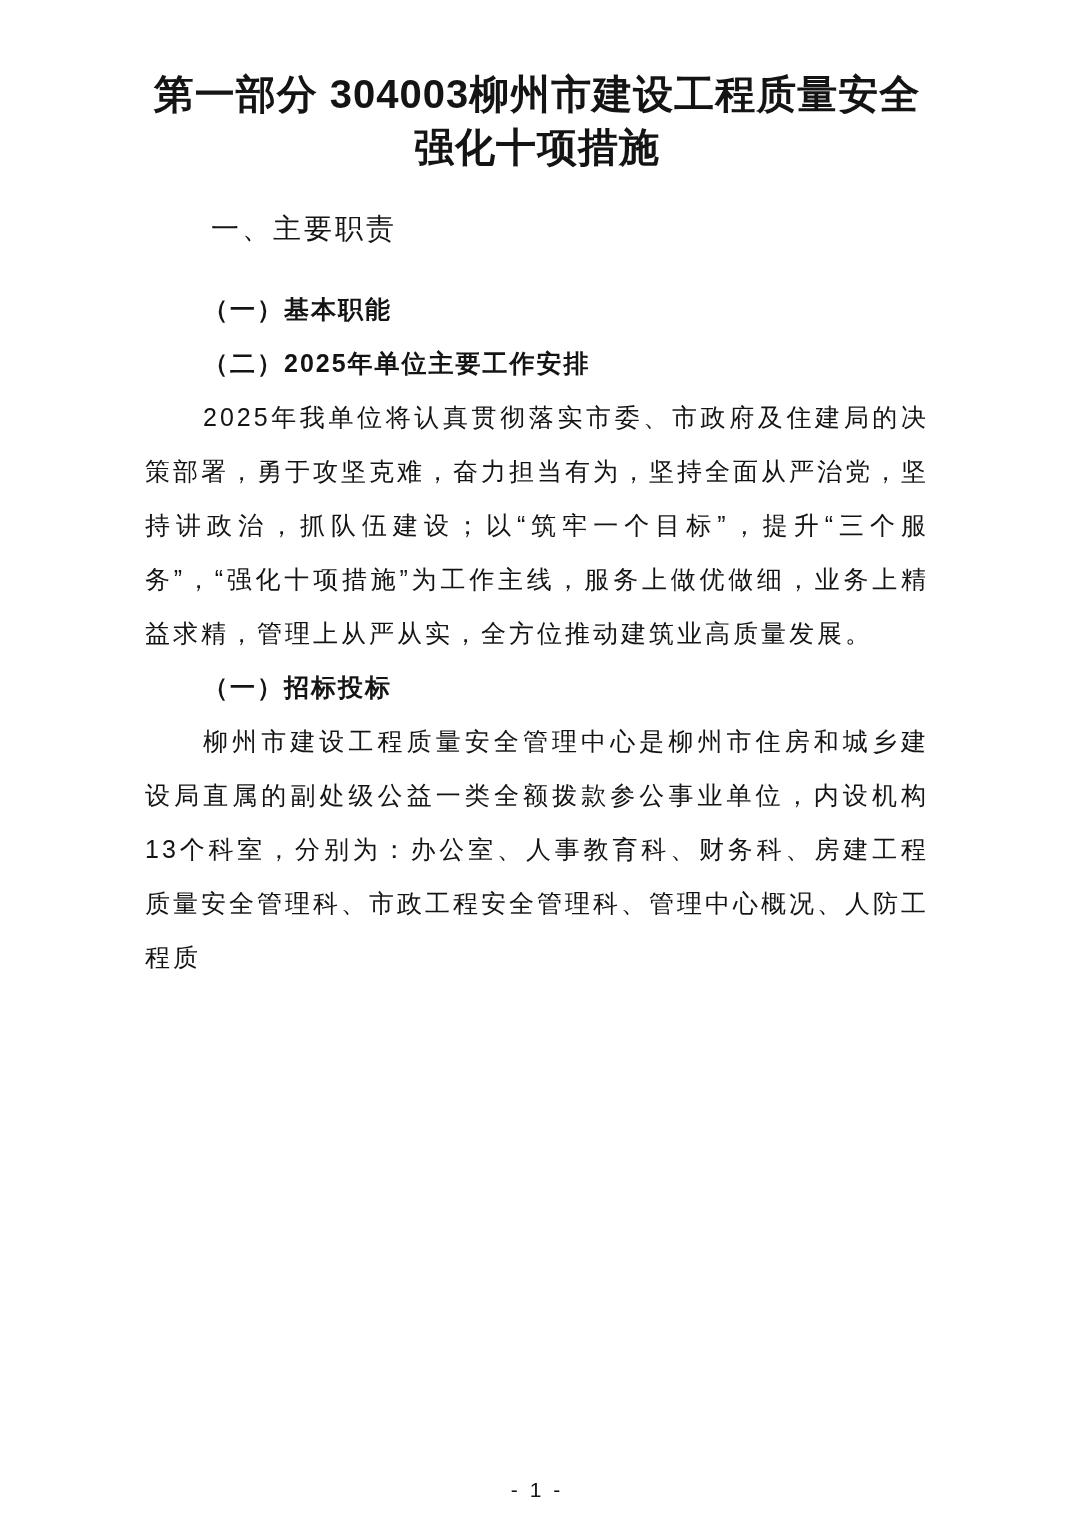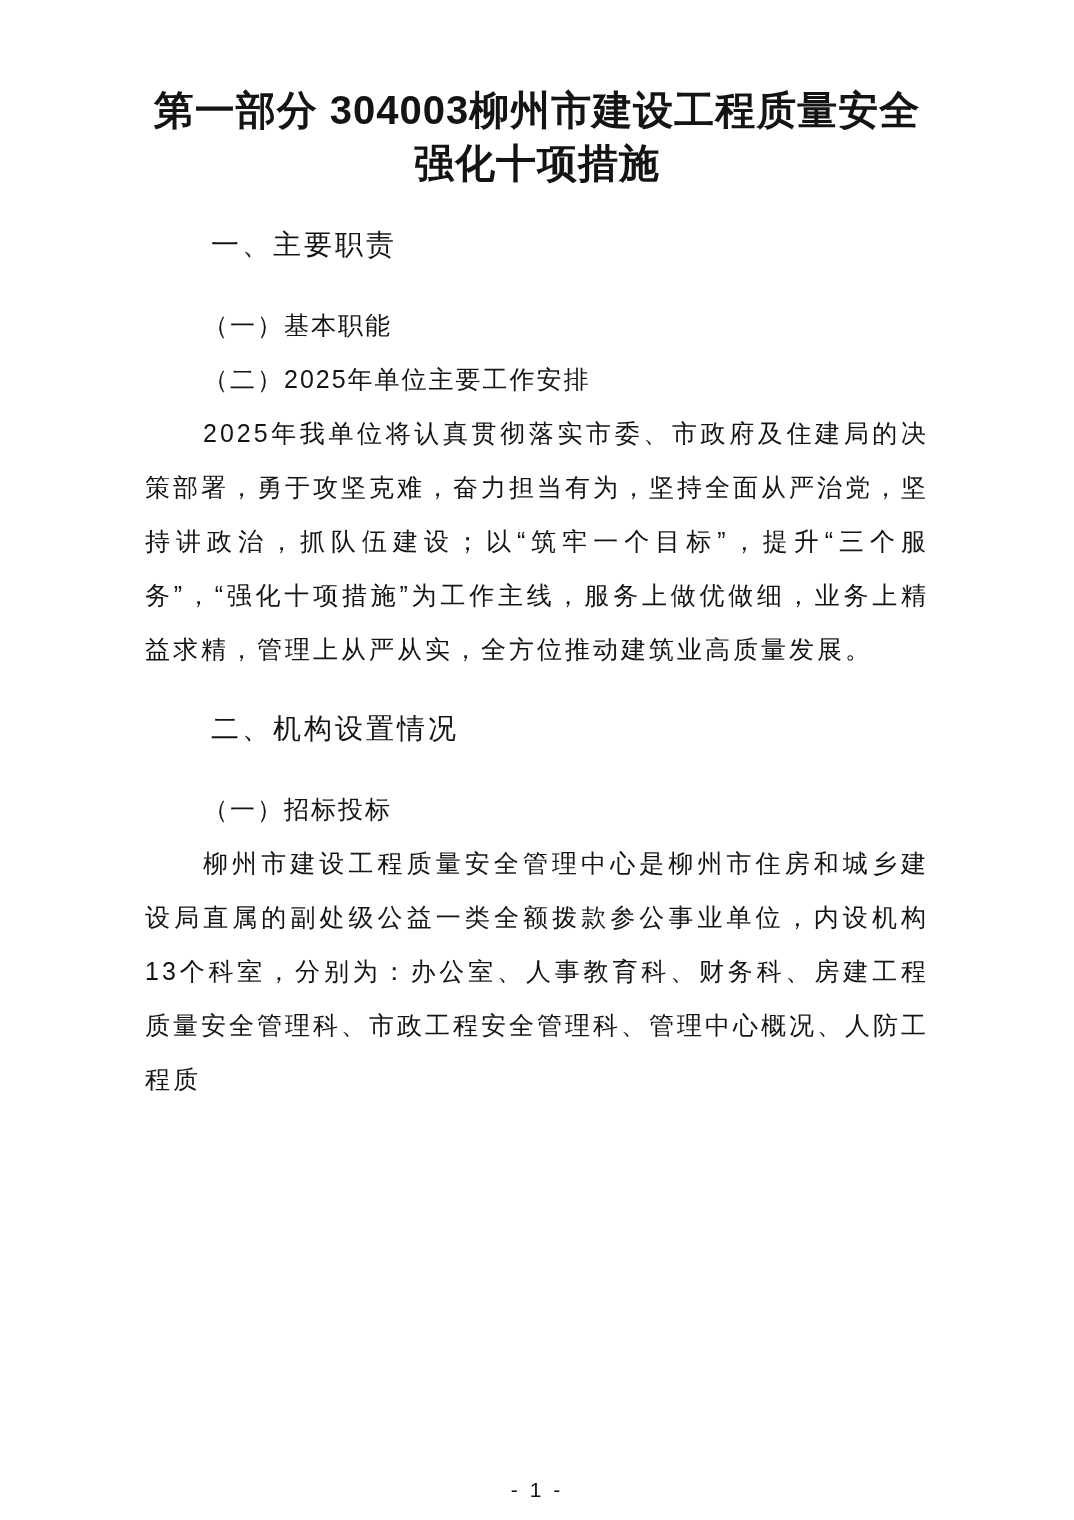--- a/index.html
+++ b/index.html
@@ -13,42 +13,41 @@
     color: #141414;
     font-family: "Liberation Sans", sans-serif;
     position: relative;
     overflow: hidden;
   }
   .page {
     position: absolute;
     inset: 0;
     padding: 68px 145px 0 145px;
     box-sizing: border-box;
-    margin-top: 16px;
   }
   .doc-title {
     margin: 0 0 28px 0;
     font-size: 40px;
     font-weight: bold;
     text-align: center;
     line-height: 53px;
     letter-spacing: 1px;
   }
   .title-line { display: block; }
   .sec-heading {
     font-size: 28px;
     font-weight: normal;
     margin: 26px 0;
     padding-left: 66px;
     letter-spacing: 3px;
     line-height: 54px;
   }
   .sub-heading {
     font-size: 25px;
-    font-weight: normal;
+    font-weight: bold;
     margin: 0;
     text-indent: 58px;
     letter-spacing: 2px;
     line-height: 54px;
   }
   .body-para {
     font-size: 25px;
     margin: 0;
     text-indent: 58px;
     letter-spacing: 3px;
@@ -79,21 +78,20 @@
 
   <h2 class="sec-heading">一、主要职责</h2>
 
   <p class="sub-heading">（一）基本职能</p>
 
 
   <p class="sub-heading">（二）2025年单位主要工作安排</p>
 
   <p class="body-para">2025年我单位将认真贯彻落实市委、市政府及住建局的决策部署，勇于攻坚克难，奋力担当有为，坚持全面从严治党，坚持讲政治，抓队伍建设；以“筑牢一个目标”，提升“三个服务”，“强化十项措施”为工作主线，服务上做优做细，业务上精益求精，管理上从严从实，全方位推动建筑业高质量发展。</p>
 
-  <h2 class="sec-heading">二、机构设置情况</h2>
 
   <p class="sub-heading">（一）招标投标</p>
 
   <p class="body-para">柳州市建设工程质量安全管理中心是柳州市住房和城乡建设局直属的副处级公益一类全额拨款参公事业单位，内设机构13个科室，分别为：办公室、人事教育科、财务科、房建工程质量安全管理科、市政工程安全管理科、管理中心概况、人防工程质</p>
 
 </div>
 
 <div class="page-footer">- 1 -</div>
 
 </body></html>

